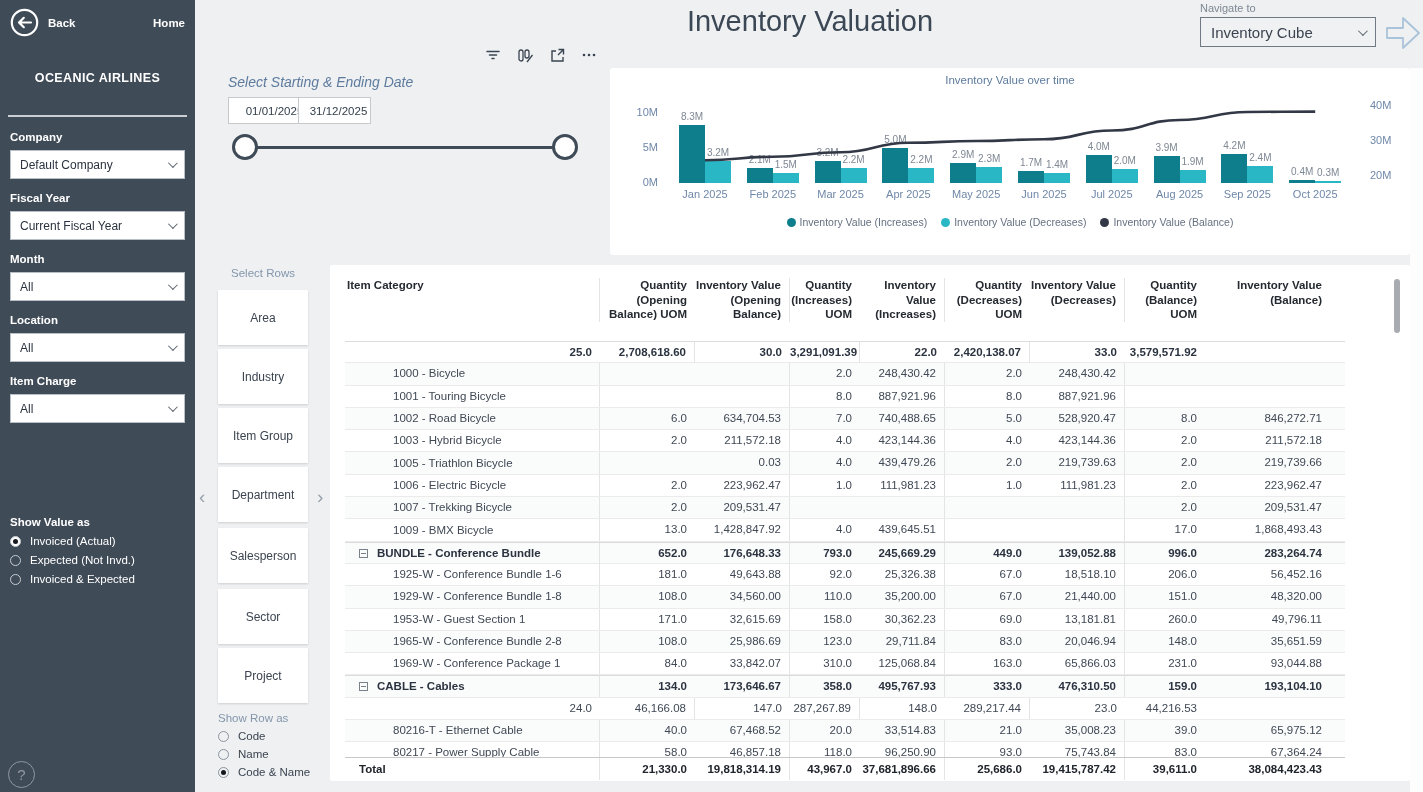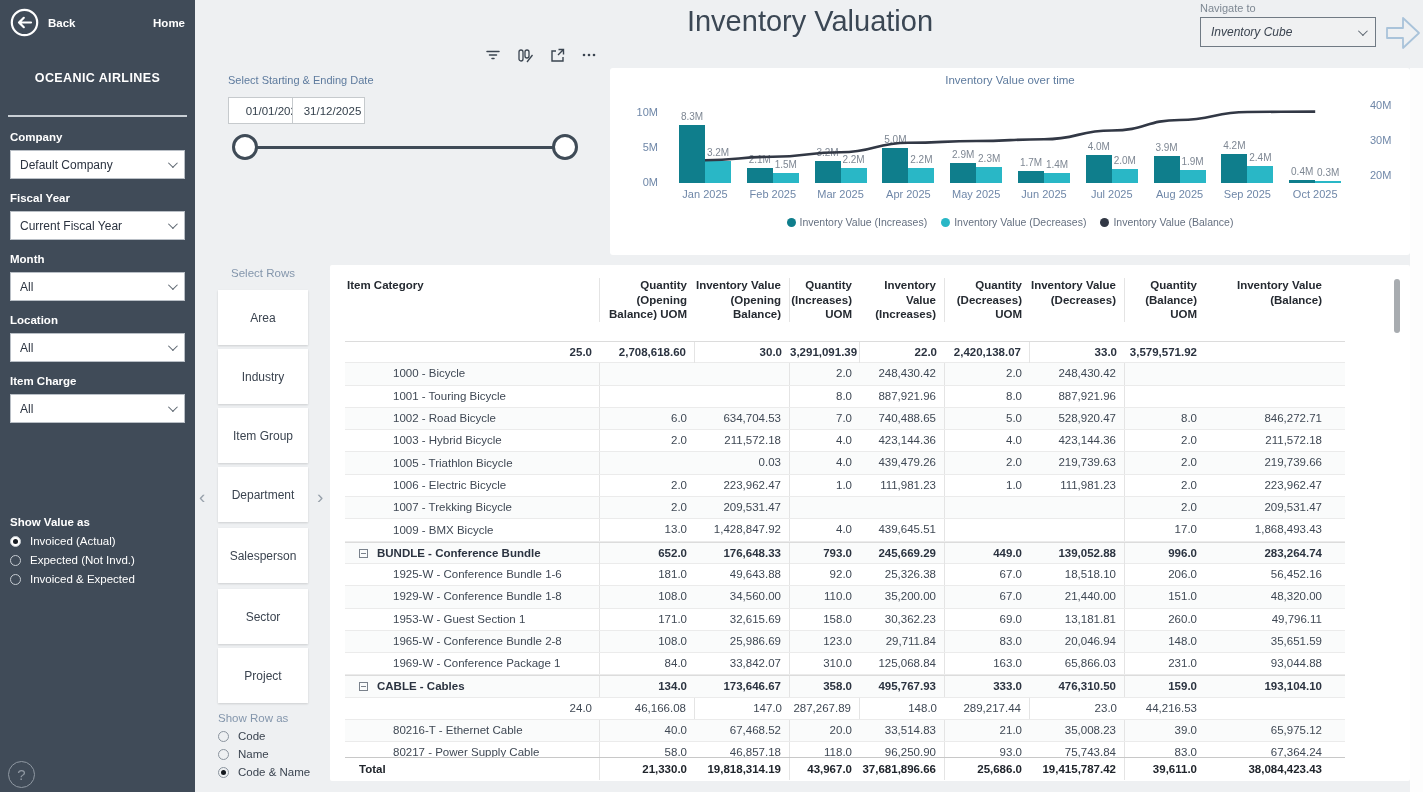--- a/index.html
+++ b/index.html
@@ -29,27 +29,27 @@
   .radio.sel::after { content:''; position:absolute; left:2px; top:2px; width:5px; height:5px; border-radius:50%; background:#161b22; }
   .radio.sel { background:#fff; }
   .sva .radio-label { color:#fff; font-size:11.5px; }
   .help-circle { position:absolute; left:8px; top:761px; width:27px; height:27px; border:1.5px solid #8f98a2; border-radius:50%; color:#8f98a2; font-size:15px; display:flex; align-items:center; justify-content:center; cursor:pointer; }
   
   .toolbar { position:absolute; left:480px; top:42px; display:flex; gap:6px; }
   .tb-btn { width:26px; height:26px; display:flex; align-items:center; justify-content:center; cursor:pointer; border-radius:2px; }
   .page-title { position:absolute; left:600px; top:5px; width:420px; text-align:center; font-size:29px; font-weight:300; color:#3b4754; }
   .nav-label { position:absolute; left:1200px; top:2px; font-size:11px; color:#7e8893; }
   .nav-select { position:absolute; left:1200px; top:17px; width:176px; height:30px; background:#f0f1f2; border:1px solid #707a84; display:flex; align-items:center; padding:0 10px; cursor:pointer; }
-  .nav-select-val { flex:1; font-size:12px; color:#3b4450;font-style:italic; }
+  .nav-select-val { flex:1; font-size:15px; color:#3b4450; }
   .nav-arrow { position:absolute; left:1384px; top:12px; cursor:pointer; }
   
-  .date-label { position:absolute; left:228px; top:74px; font-size:11px; color:#5e7b9e; }
+  .date-label { position:absolute; left:228px; top:74px; font-size:14px; color:#5e7b9e;font-style:italic; }
   .date-box { position:absolute; top:97px; height:27px; background:#fff; border:1px solid #c6cacd; font-size:11.5px; color:#34404c; display:flex; align-items:center; justify-content:center; }
   .date-start { left:228px; width:93px; }
-  .date-end { left:292px; width:73px;padding-left:8px; }
+  .date-end { left:298px; width:73px;padding-left:8px; }
   .slider-track { position:absolute; left:245px; top:146px; width:320px; height:3px; background:#3f4b57; }
   .slider-handle { position:absolute; top:134px; width:26px; height:26px; border-radius:50%; background:#fff; border:3px solid #3f4b57; cursor:pointer; }
   .handle-start { left:232px; } .handle-end { left:552px; }
   
   .chart-card { position:absolute; left:610px; top:68px; width:800px; height:187px; background:#fff; border-radius:3px; }
   .chart-title { position:absolute; top:6px; left:0; width:100%; text-align:center; font-size:11.5px; color:#5e7b9e; }
   .ytick { position:absolute; font-size:11px; color:#6f87a8; }
   .ytick.left { left:0; width:48px; text-align:right; }
   .ytick.right { left:760px; width:40px; text-align:left; }
   .bar { position:absolute; cursor:pointer; }

